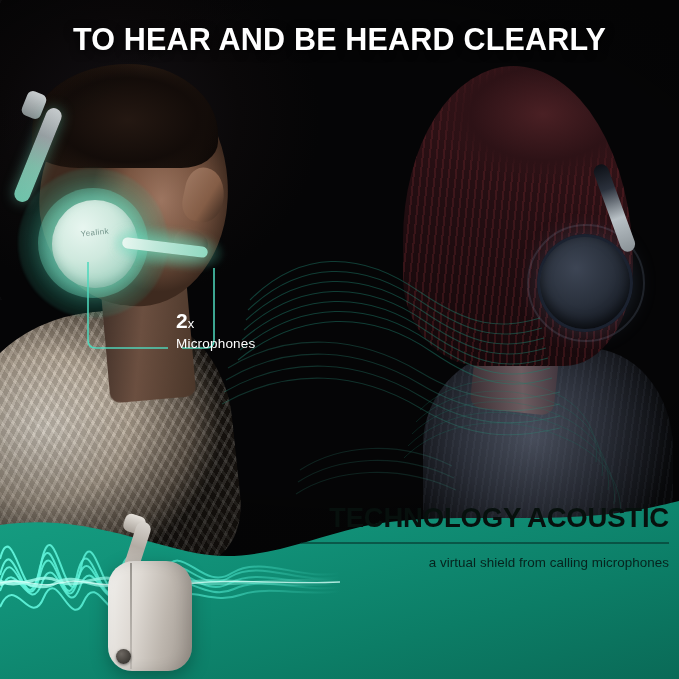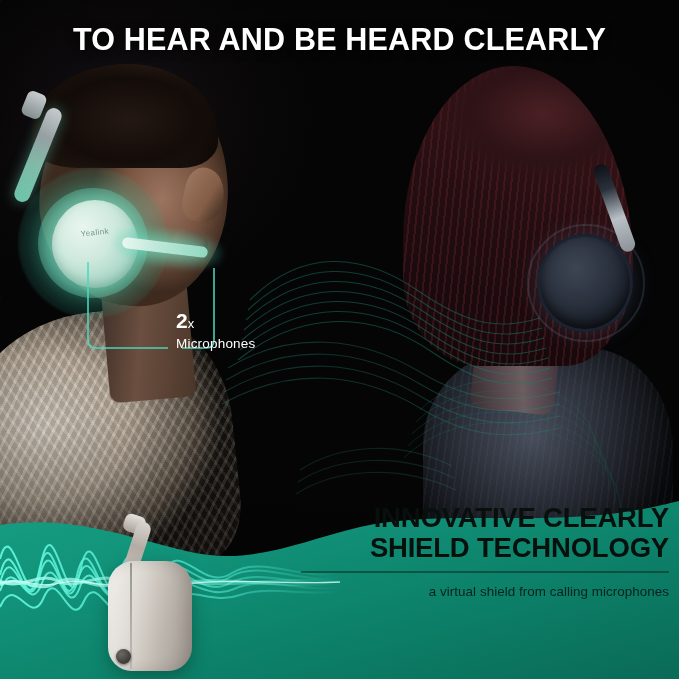--- a/index.html
+++ b/index.html
@@ -376,20 +376,19 @@
 
     <div class="ear-prod">
       <div class="ear-arm2"></div>
       <div class="ear-arm"></div>
       <div class="ear-body"></div>
       <div class="ear-seam"></div>
       <div class="ear-btn"></div>
     </div>
 
     <div class="g-text">
-      <div class="g-title">INNOVATIVE CLEARLY</div>
-      <div class="g-title">SHIELD TECHNOLOGY</div>
+      <div class="g-title">TECHNOLOGY ACOUSTIC</div>
       <div class="g-rule"></div>
       <div class="g-sub">a virtual shield from calling microphones</div>
     </div>
   </div>
 
 </div>
 
 </body></html>

